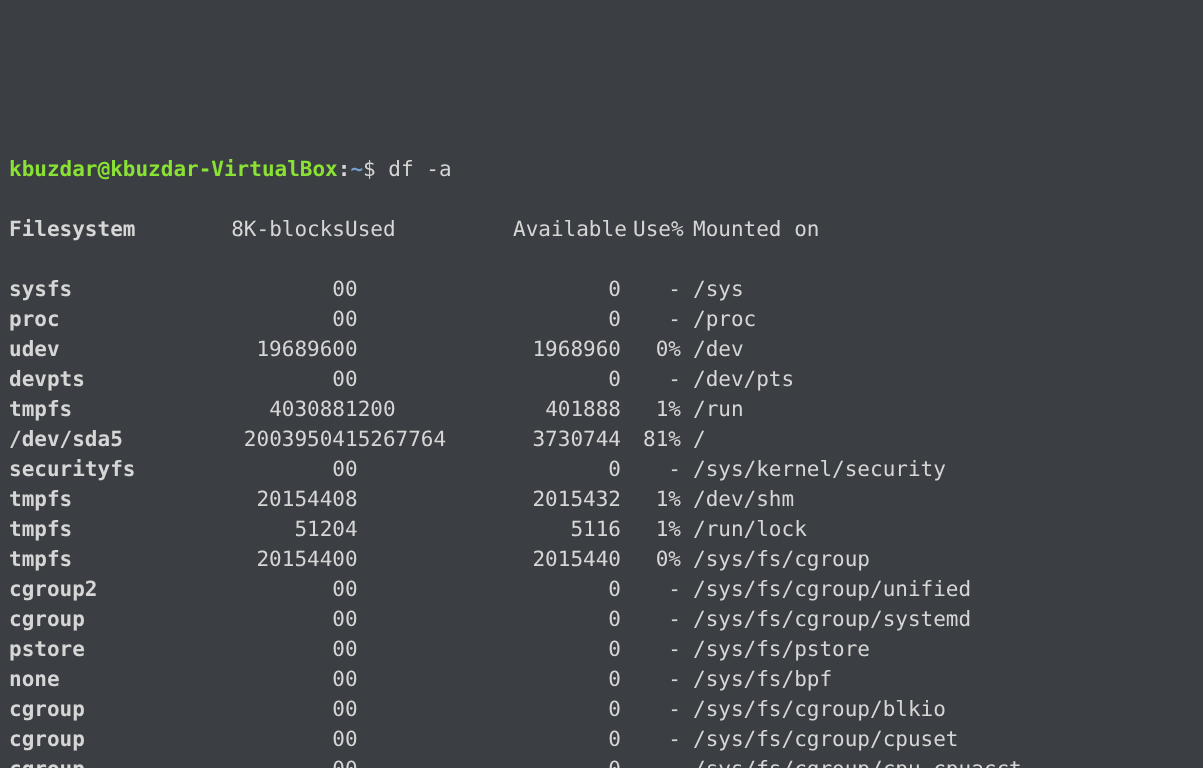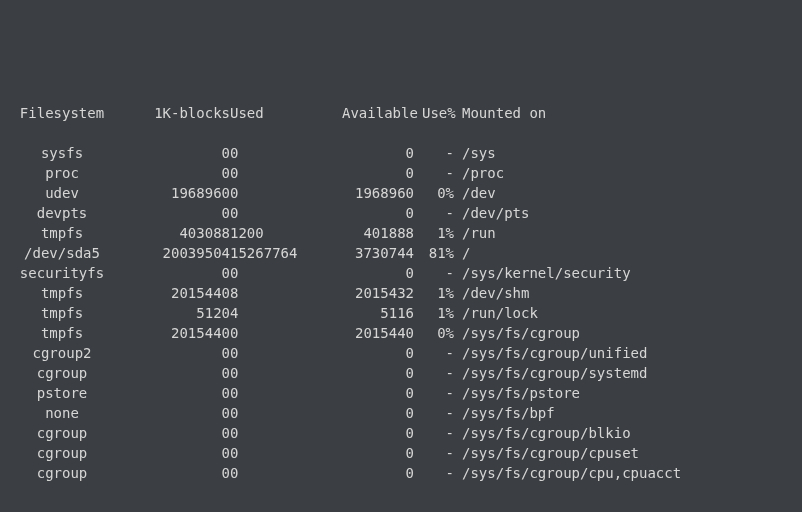--- a/index.html
+++ b/index.html
@@ -15,35 +15,36 @@
       overflow: hidden;
       white-space: pre;
     }
     .prompt-user { color: #8ae234; font-weight: bold; }
     .prompt-host { color: #8ae234; font-weight: bold; }
     .prompt-colon { color: #d6d6d6; font-weight: bold; }
     .prompt-path { color: #729fcf; font-weight: bold; }
     .prompt-dollar { color: #d6d6d6; }
     .cmd { color: #d6d6d6; }
     .row { display: block; }
-    .c-fs { display: inline-block; width: 112px; text-align: center; }
+    .c-fs { display: inline-block; width: 112px; text-align: left; font-weight: bold; }
     .c-blocks { display: inline-block; width: 112px; text-align: right; }
     .c-used { display: inline-block; width: 104px; text-align: left; }
     .c-avail { display: inline-block; width: 80px; text-align: right; }
     .c-avail-h { display: inline-block; width: 80px; text-align: right; padding-left: 8px; }
     .c-usep { display: inline-block; width: 40px; text-align: right; }
     .c-usep-h { display: inline-block; width: 40px; text-align: right; padding-left: 8px; }
     .c-mount { display: inline-block; padding-left: 8px; text-align: center; }
   </style>
 </head>
 <body>
 
 
 
 <div>
-<span class="row"><span class="c-fs">Filesystem</span><span class="c-blocks">1K-blocks</span><span class="c-used">Used</span><span class="c-avail-h">Available</span><span class="c-usep-h">Use%</span><span class="c-mount">Mounted on</span></span>
+<span class="row"><span class="prompt-user">kbuzdar</span><span class="prompt-user">@</span><span class="prompt-host">kbuzdar-VirtualBox</span><span class="prompt-colon">:</span><span class="prompt-path">~</span><span class="prompt-dollar">$ </span><span class="cmd">df -a</span></span>
+<span class="row"><span class="c-fs">Filesystem</span><span class="c-blocks">8K-blocks</span><span class="c-used">Used</span><span class="c-avail-h">Available</span><span class="c-usep-h">Use%</span><span class="c-mount">Mounted on</span></span>
 <div id="rows-container"><span class="row"><span class="c-fs">sysfs</span><span class="c-blocks">0</span><span class="c-used">0</span><span class="c-avail">0</span><span class="c-usep">-</span><span class="c-mount">/sys</span></span><span class="row"><span class="c-fs">proc</span><span class="c-blocks">0</span><span class="c-used">0</span><span class="c-avail">0</span><span class="c-usep">-</span><span class="c-mount">/proc</span></span><span class="row"><span class="c-fs">udev</span><span class="c-blocks">1968960</span><span class="c-used">0</span><span class="c-avail">1968960</span><span class="c-usep">0%</span><span class="c-mount">/dev</span></span><span class="row"><span class="c-fs">devpts</span><span class="c-blocks">0</span><span class="c-used">0</span><span class="c-avail">0</span><span class="c-usep">-</span><span class="c-mount">/dev/pts</span></span><span class="row"><span class="c-fs">tmpfs</span><span class="c-blocks">403088</span><span class="c-used">1200</span><span class="c-avail">401888</span><span class="c-usep">1%</span><span class="c-mount">/run</span></span><span class="row"><span class="c-fs">/dev/sda5</span><span class="c-blocks">20039504</span><span class="c-used">15267764</span><span class="c-avail">3730744</span><span class="c-usep">81%</span><span class="c-mount">/</span></span><span class="row"><span class="c-fs">securityfs</span><span class="c-blocks">0</span><span class="c-used">0</span><span class="c-avail">0</span><span class="c-usep">-</span><span class="c-mount">/sys/kernel/security</span></span><span class="row"><span class="c-fs">tmpfs</span><span class="c-blocks">2015440</span><span class="c-used">8</span><span class="c-avail">2015432</span><span class="c-usep">1%</span><span class="c-mount">/dev/shm</span></span><span class="row"><span class="c-fs">tmpfs</span><span class="c-blocks">5120</span><span class="c-used">4</span><span class="c-avail">5116</span><span class="c-usep">1%</span><span class="c-mount">/run/lock</span></span><span class="row"><span class="c-fs">tmpfs</span><span class="c-blocks">2015440</span><span class="c-used">0</span><span class="c-avail">2015440</span><span class="c-usep">0%</span><span class="c-mount">/sys/fs/cgroup</span></span><span class="row"><span class="c-fs">cgroup2</span><span class="c-blocks">0</span><span class="c-used">0</span><span class="c-avail">0</span><span class="c-usep">-</span><span class="c-mount">/sys/fs/cgroup/unified</span></span><span class="row"><span class="c-fs">cgroup</span><span class="c-blocks">0</span><span class="c-used">0</span><span class="c-avail">0</span><span class="c-usep">-</span><span class="c-mount">/sys/fs/cgroup/systemd</span></span><span class="row"><span class="c-fs">pstore</span><span class="c-blocks">0</span><span class="c-used">0</span><span class="c-avail">0</span><span class="c-usep">-</span><span class="c-mount">/sys/fs/pstore</span></span><span class="row"><span class="c-fs">none</span><span class="c-blocks">0</span><span class="c-used">0</span><span class="c-avail">0</span><span class="c-usep">-</span><span class="c-mount">/sys/fs/bpf</span></span><span class="row"><span class="c-fs">cgroup</span><span class="c-blocks">0</span><span class="c-used">0</span><span class="c-avail">0</span><span class="c-usep">-</span><span class="c-mount">/sys/fs/cgroup/blkio</span></span><span class="row"><span class="c-fs">cgroup</span><span class="c-blocks">0</span><span class="c-used">0</span><span class="c-avail">0</span><span class="c-usep">-</span><span class="c-mount">/sys/fs/cgroup/cpuset</span></span><span class="row"><span class="c-fs">cgroup</span><span class="c-blocks">0</span><span class="c-used">0</span><span class="c-avail">0</span><span class="c-usep">-</span><span class="c-mount">/sys/fs/cgroup/cpu,cpuacct</span></span></div>
 
 
 </div>
 
 
 
 
 </body></html>

